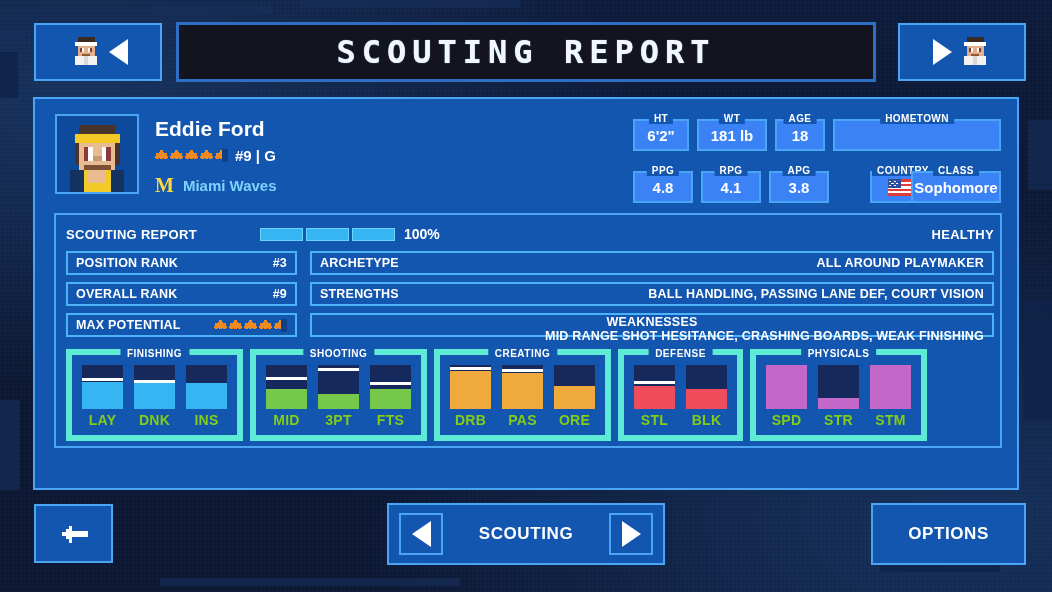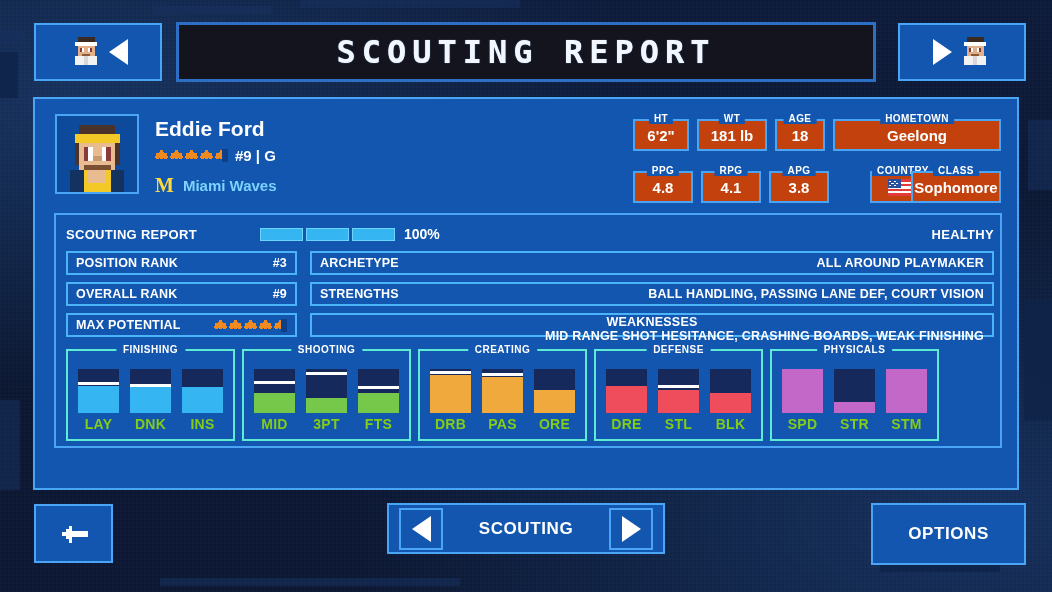--- a/index.html
+++ b/index.html
@@ -88,21 +88,21 @@
     font-family: "Liberation Serif", serif; line-height: 1;
   }
   #player-team-name { font-size: 15px; font-weight: bold; color: #7dd3fc; }
 
   
   .stars { display: flex; align-items: center; gap: 2px; }
   .star { width: 13px; height: 13px; display: block; }
 
   
   .chip {
-    position: absolute; border: 2px solid #4aa6f5; background: #c2410c;
+    position: absolute; border: 2px solid #4aa6f5; background: #3b82f6;
   }
   .chip-label {
     position: absolute; top: -8px; left: 50%; transform: translateX(-50%);
     background: #1356b0; padding: 0 5px;
     font-size: 10px; font-weight: bold; color: #ffffff; letter-spacing: .4px;
     white-space: nowrap;
   }
   .chip-value {
     width: 100%; height: 100%;
     display: flex; align-items: center; justify-content: center;
@@ -145,21 +145,21 @@
   #row-archetype   { left: 254px; top: 36px; width: 684px; height: 24px; }
   #row-strengths   { left: 254px; top: 67px; width: 684px; height: 24px; }
   #row-weaknesses  { left: 254px; top: 98px; width: 684px; height: 24px; flex-direction: column; }
 
   
   #attr-groups {
     position: absolute; left: 10px; top: 134px; width: 928px; height: 92px;
     display: flex; gap: 7px;
   }
   .attr-group {
-    position: relative; border: 2px solid #5eead4; background: #1356b0;
+    position: relative; border: 6px solid #5eead4; background: #1356b0;
     display: flex; align-items: flex-end; justify-content: center; gap: 11px;
     padding: 16px 10px 7px 10px;
   }
   .attr-group .grp-label {
     position: absolute; top: -7px; left: 50%; transform: translateX(-50%);
     background: #1356b0; padding: 0 7px;
     font-size: 10px; font-weight: bold; color: #ffffff; letter-spacing: .5px;
     white-space: nowrap;
   }
   .attr-item { display: flex; flex-direction: column; align-items: center; gap: 3px; }
@@ -175,21 +175,21 @@
   #bottom-bar { position: absolute; left: 0; top: 494px; width: 1052px; height: 98px; z-index: 3; }
 
   #back-button {
     position: absolute; left: 34px; top: 10px; width: 79px; height: 59px;
     background: #1356b0; border: 2px solid #4aa6f5;
     display: flex; align-items: center; justify-content: center;
   }
   #back-arrow-icon { width: 34px; height: 26px; }
 
   #scouting-nav {
-    position: absolute; left: 387px; top: 9px; width: 278px; height: 51px;
+    position: absolute; left: 387px; top: 9px; width: 278px; height: 62px;
     background: #1356b0; border: 2px solid #4aa6f5;
     display: flex; align-items: center; justify-content: space-between; padding: 0 10px;
   }
   .sq-btn {
     width: 44px; height: 42px; background: #1356b0; border: 2px solid #4aa6f5;
     display: flex; align-items: center; justify-content: center;
   }
   #scouting-nav-label { font-size: 17px; font-weight: bold; color: #ffffff; letter-spacing: .6px; }
 
   #options-button {
@@ -351,21 +351,20 @@
     <div class="chip" style="left:662px; top:20px; width:70px; height:32px;">
       <span class="chip-label">WT</span>
       <span class="chip-value">181 lb</span>
     </div>
     <div class="chip" style="left:740px; top:20px; width:50px; height:32px;">
       <span class="chip-label">AGE</span>
       <span class="chip-value">18</span>
     </div>
     <div class="chip" style="left:798px; top:20px; width:168px; height:32px;">
       <span class="chip-label">HOMETOWN</span>
-      <span class="chip-value">Geelong</span>
     </div>
 
     <div class="chip" style="left:598px; top:72px; width:60px; height:32px;">
       <span class="chip-label">PPG</span>
       <span class="chip-value">4.8</span>
     </div>
     <div class="chip" style="left:666px; top:72px; width:60px; height:32px;">
       <span class="chip-label">RPG</span>
       <span class="chip-value">4.1</span>
     </div>
@@ -554,26 +553,20 @@
             <div class="attr-meter">
               <div class="attr-fill" style="height: 52%; background: rgb(240, 169, 60);"></div>
             </div>
             <div class="attr-code">ORE</div>
           </div>
         </div>
         <div class="attr-group">
           <span class="grp-label">DEFENSE</span>
           <div class="attr-item">
             <div class="attr-meter">
-              <div class="attr-fill" style="height: 62%; background: rgb(239, 76, 92);"></div>
-            </div>
-            <div class="attr-code">DRE</div>
-          </div>
-          <div class="attr-item">
-            <div class="attr-meter">
               <div class="attr-fill" style="height: 52%; background: rgb(239, 76, 92);"></div>
               <div class="attr-tick" style="bottom: calc(60% - 1px);"></div>
             </div>
             <div class="attr-code">STL</div>
           </div>
           <div class="attr-item">
             <div class="attr-meter">
               <div class="attr-fill" style="height: 45%; background: rgb(239, 76, 92);"></div>
             </div>
             <div class="attr-code">BLK</div>

